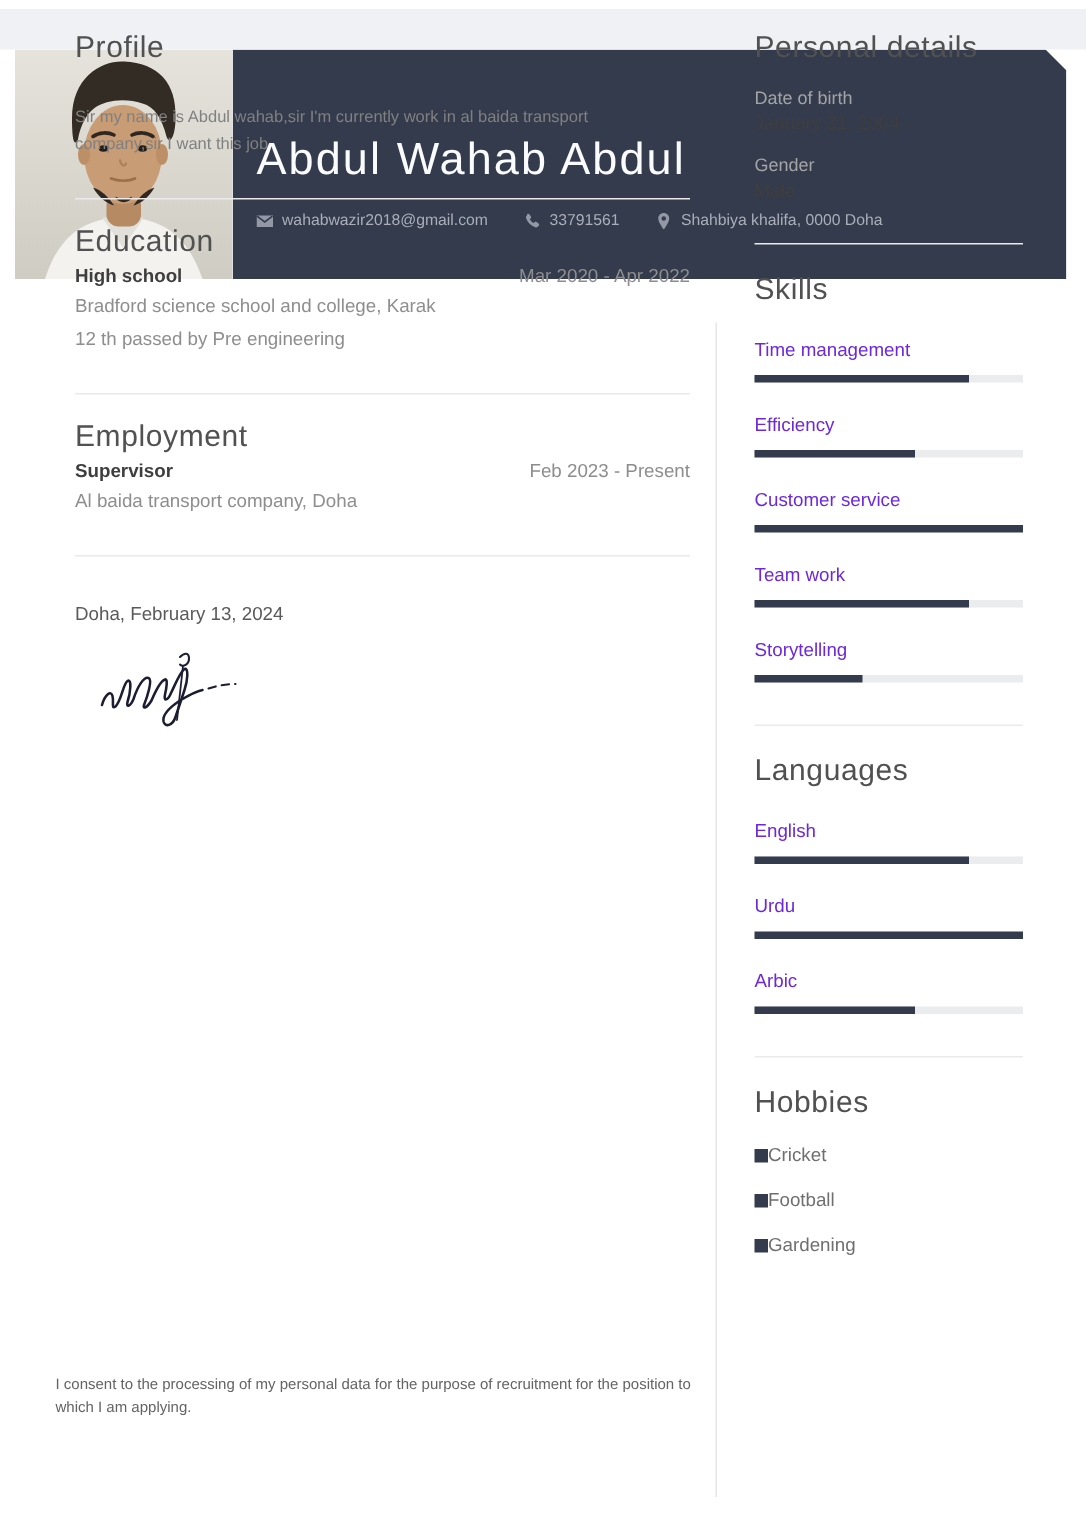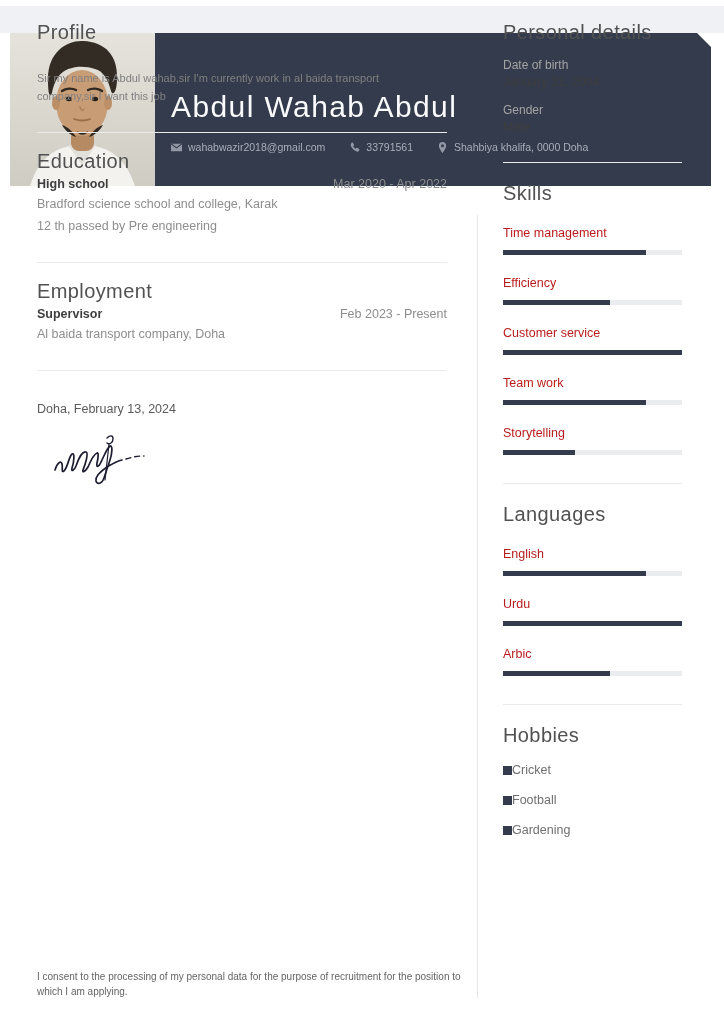--- a/index.html
+++ b/index.html
@@ -14,47 +14,47 @@
   .photo-frame svg { display:block; width:100%; height:100%; }
 
   .header-box { position:absolute; left:155px; top:33px; width:556px; height:153px;
     background:var(--accent); color:#fff; padding:57px 0 0 16px;
     clip-path:polygon(0 0, calc(100% - 14px) 0, 100% 14px, 100% 100%, 0 100%); }
   .name { margin:0; font-size:30px; font-weight:300; letter-spacing:1.4px; color:#fafbfd; }
   .contact-row { display:flex; align-items:center; gap:24px; margin-top:17px; font-size:10.5px; color:#a9aeb9; }
   .contact-item { display:flex; align-items:center; gap:6px; white-space:nowrap; }
   .contact-item svg { width:11px; height:11px; fill:#9298a5; flex:0 0 auto; }
 
-  .content { position:relative; display:flex; padding:21px 42px 0 37px; }
+  .content { position:relative; display:flex; padding:21px 42px 0 50px; }
   .left-col { width:410px; }
   .right-col { width:179px; margin-left:auto; }
   .v-divider { position:absolute; left:477px; top:215px; width:1px; height:783px; background:#e5e6e8; }
 
   .section-heading { margin:0; font-size:20px; font-weight:400; color:#515151; letter-spacing:0.4px; }
   .rule { border:none; border-top:1px solid #eaeaea; margin:26px 0 17px 0; }
   .rule-right { border:none; border-top:1px solid #eaeaea; margin:28px 0 19px 0; }
 
   .profile-text { margin-top:26px; width:372px; font-size:11px; line-height:1.62; color:#808080; }
 
   .entry-head { display:flex; justify-content:space-between; align-items:center; margin-top:4px; font-size:12.5px; }
   .entry-title { font-weight:bold; color:#3e3e3e; }
   .entry-dates { color:#8d8d8d; }
   .entry-sub { margin-top:4px; font-size:12.5px; line-height:1.5; color:#8e8e8e; }
 
   .place-date { margin-top:31px; font-size:12.5px; color:#5a5a5a; }
   .signature { margin:10px 0 0 10px; }
 
-  .consent { position:absolute; left:37px; top:969px; width:448px; font-size:10px; line-height:1.5; color:#646464; }
+  .consent { position:absolute; left:37px; top:916px; width:448px; font-size:10px; line-height:1.5; color:#646464; }
 
   .pd-field { margin-top:14px; }
   .pd-label { font-size:12px; color:#a4a4a4; }
   .pd-value { margin-top:3px; font-size:12.5px; color:#3e3e3e; }
 
   .meter { margin-top:21px; }
-  .meter-label { font-size:12.5px; color:#b91c1c; margin-bottom:10px; }
+  .meter-label { font-size:12.5px; color:#6d28d9; margin-bottom:10px; }
   .bar-track { width:100%; height:5px; background:var(--track); }
   .bar-fill { height:100%; background:var(--accent); }
 
   .hobby { display:flex; align-items:center; margin-top:16px; font-size:12.5px; color:#6f6f6f; }
   .hobby-bullet { width:9px; height:9px; background:var(--accent); flex:0 0 auto; }
 </style>
 </head>
 <body>
 
 <div class="page">

